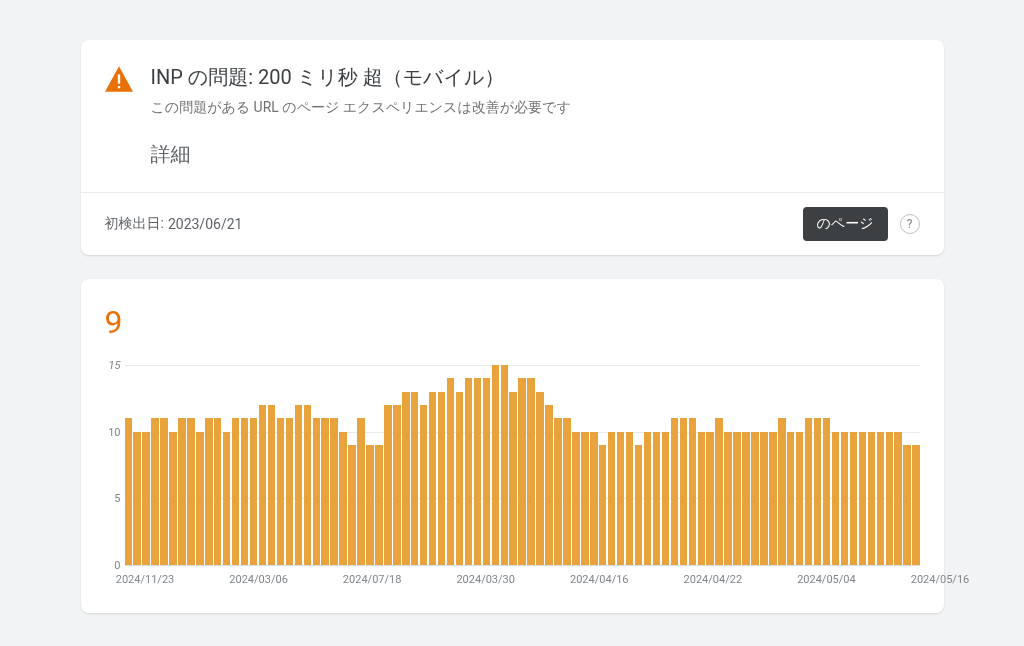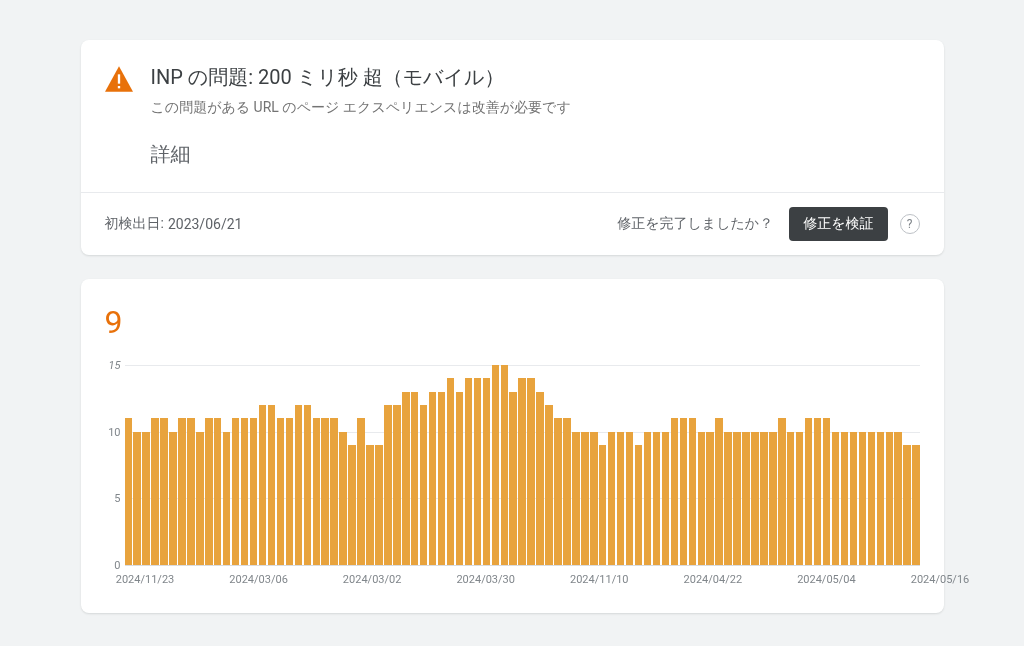--- a/index.html
+++ b/index.html
@@ -73,22 +73,21 @@
           <div class="issue-sub">この問題がある URL のページ エクスペリエンスは改善が必要です</div>
         </div>
       </div>
       <div class="details-link">詳細</div>
     </div>
     <div class="issue-footer">
       <span>初検出日:</span>
       <span style="width:4px"></span>
       <span>2023/06/21</span>
       <span class="footer-spacer"></span>
-      <span class="footer-q">修正を完了しましたか？</span>
-      <button class="validate-btn">修正を検証</button>
+      <button class="validate-btn">のページ</button>
       <span class="help-icon">?</span>
     </div>
   </div>
 
   <div class="card chart-card">
     <div class="chart-value">9</div>
 
     <div class="chart-area" id="chart-area">
         <div class="grid-line base" style="top: 100%;"></div>
         <div class="y-tick" style="top: 100%;">0</div>
@@ -186,22 +185,22 @@
           <div class="bar" style="height: 66.6667%;"></div>
           <div class="bar" style="height: 66.6667%;"></div>
           <div class="bar" style="height: 66.6667%;"></div>
           <div class="bar" style="height: 60%;"></div>
           <div class="bar" style="height: 60%;"></div>
         </div>
       </div>
     <div class="x-axis" id="x-axis">
         <span class="x-tick" style="left: 0%;">2024/11/23</span>
         <span class="x-tick" style="left: 14.2857%;">2024/03/06</span>
-        <span class="x-tick" style="left: 28.5714%;">2024/03/02</span>
+        <span class="x-tick" style="left: 28.5714%;">2024/07/18</span>
         <span class="x-tick" style="left: 42.8571%;">2024/03/30</span>
-        <span class="x-tick" style="left: 57.1429%;">2024/11/10</span>
+        <span class="x-tick" style="left: 57.1429%;">2024/04/16</span>
         <span class="x-tick" style="left: 71.4286%;">2024/04/22</span>
         <span class="x-tick" style="left: 85.7143%; text-align: center;">2024/05/04</span>
         <span class="x-tick" style="left: 100%;">2024/05/16</span>
       </div>
   </div>
 
 </div>
 
 </body></html>

